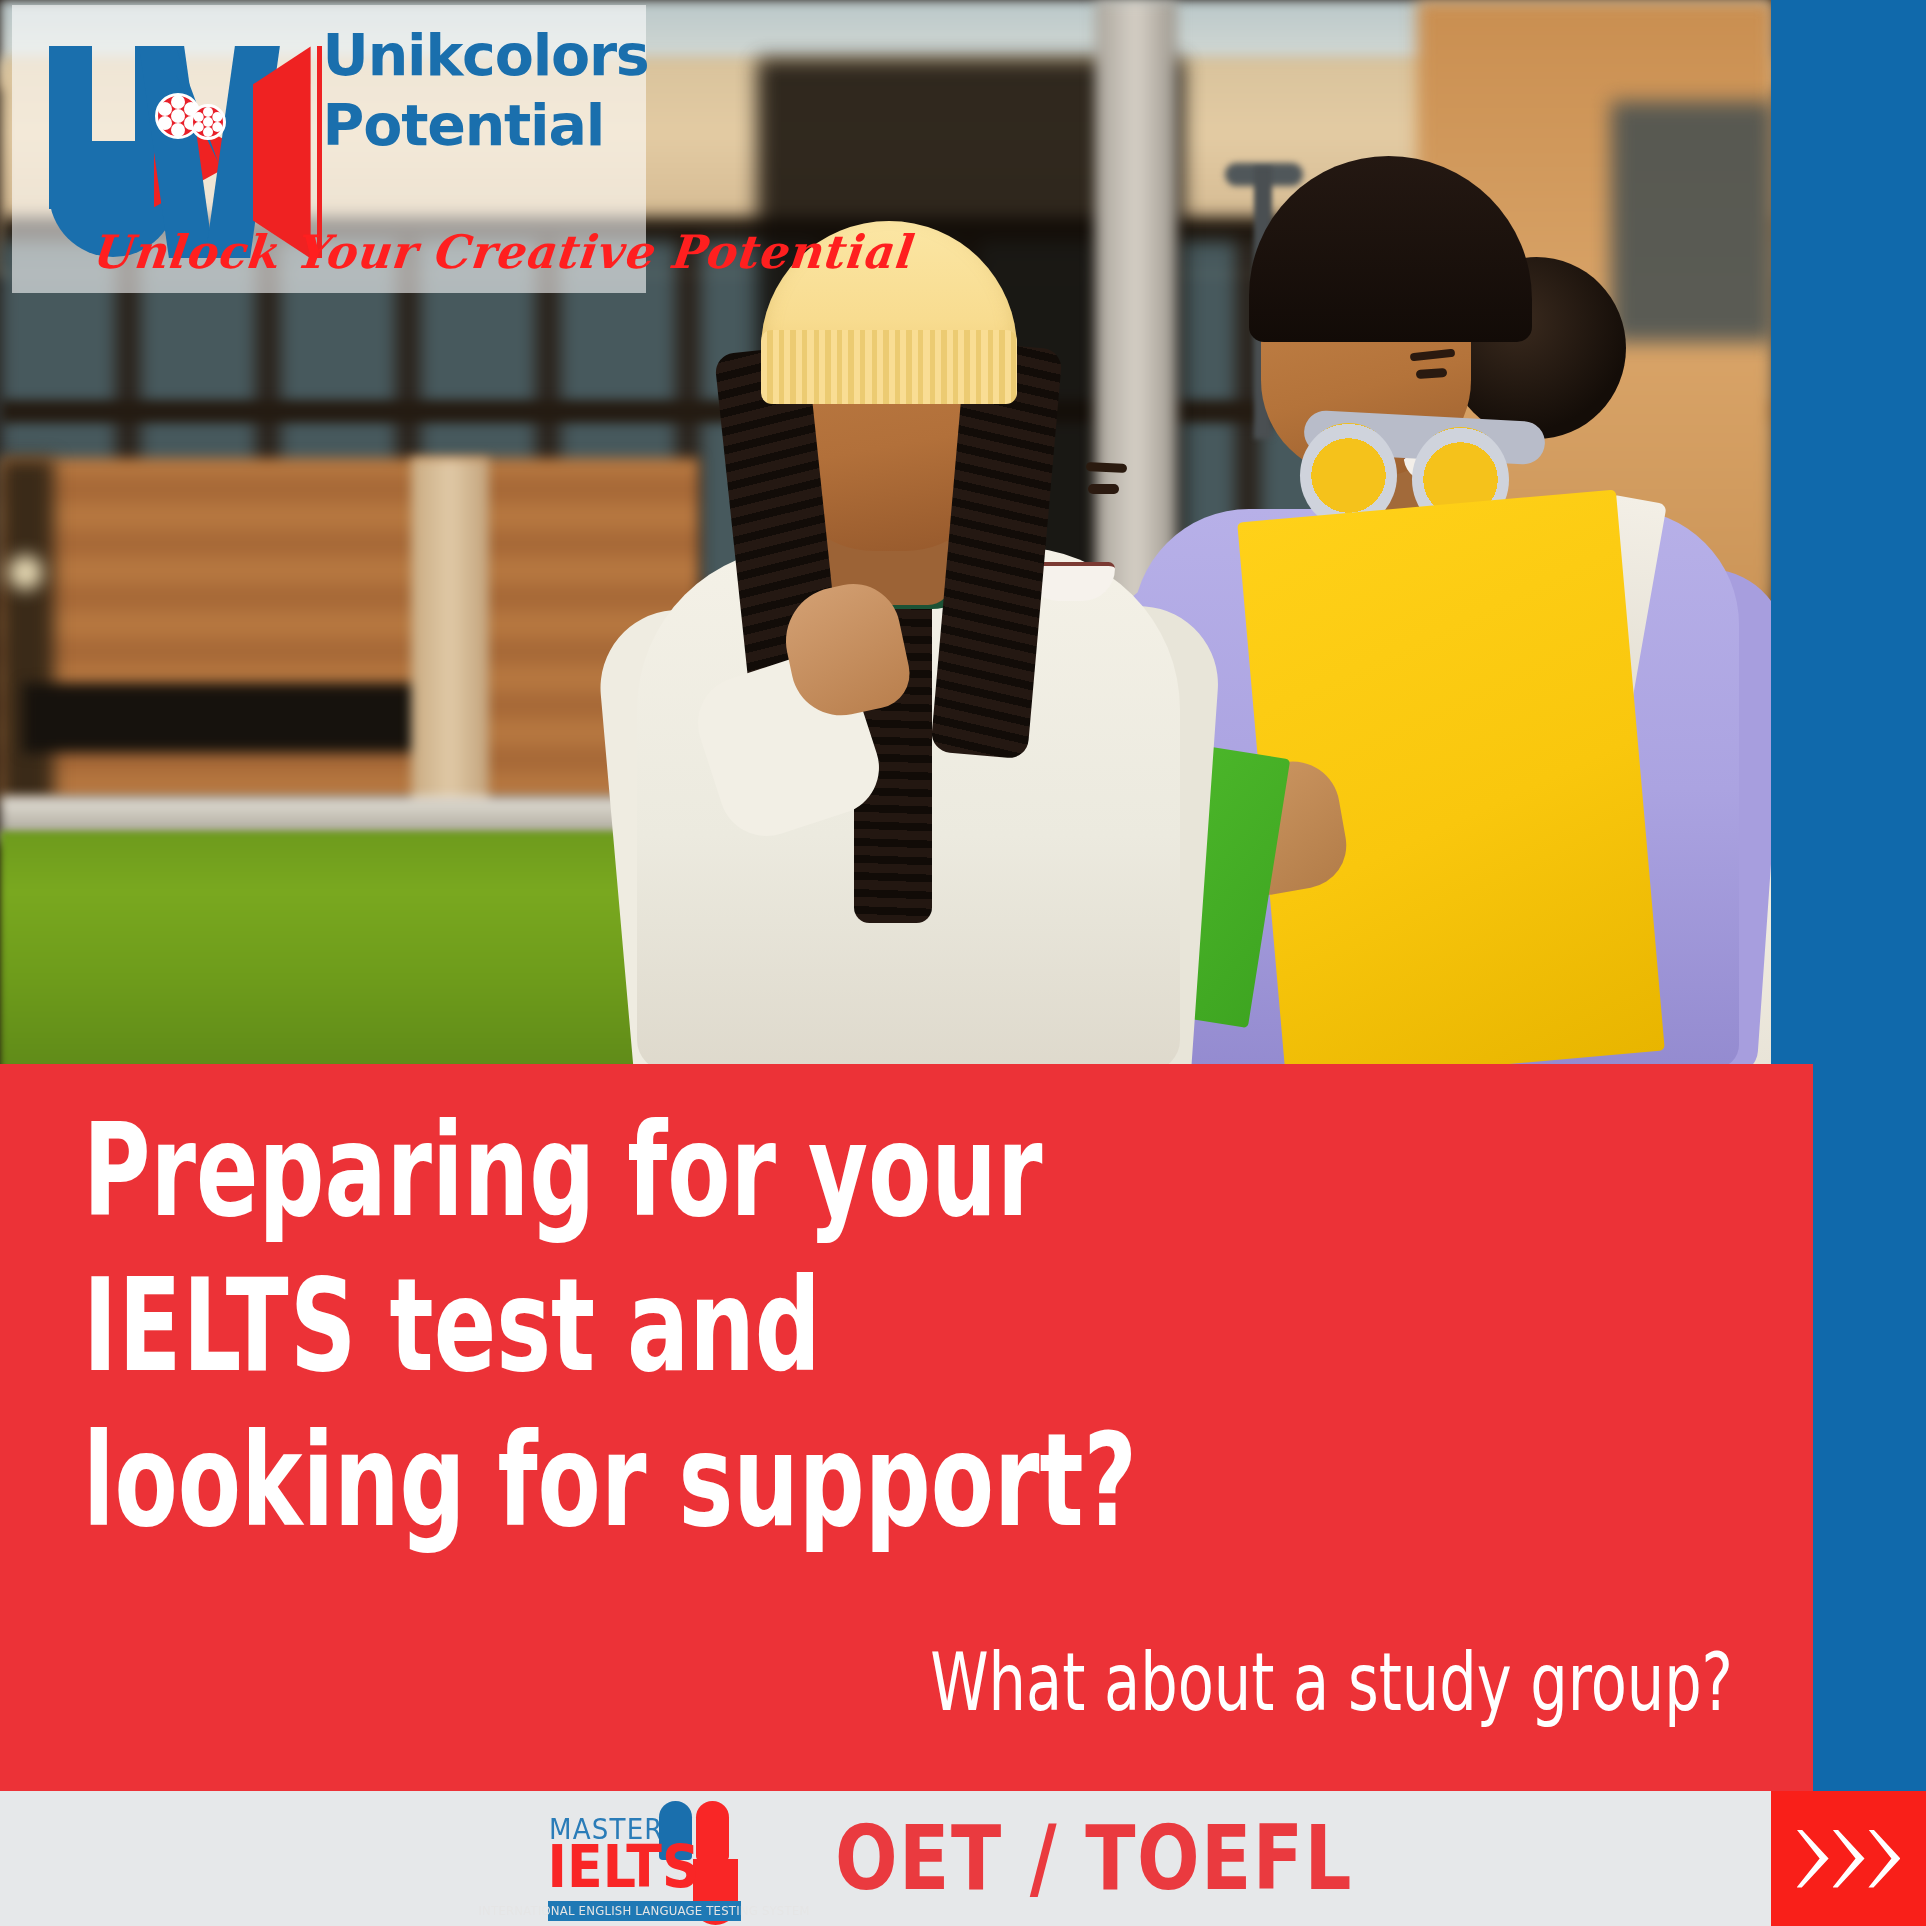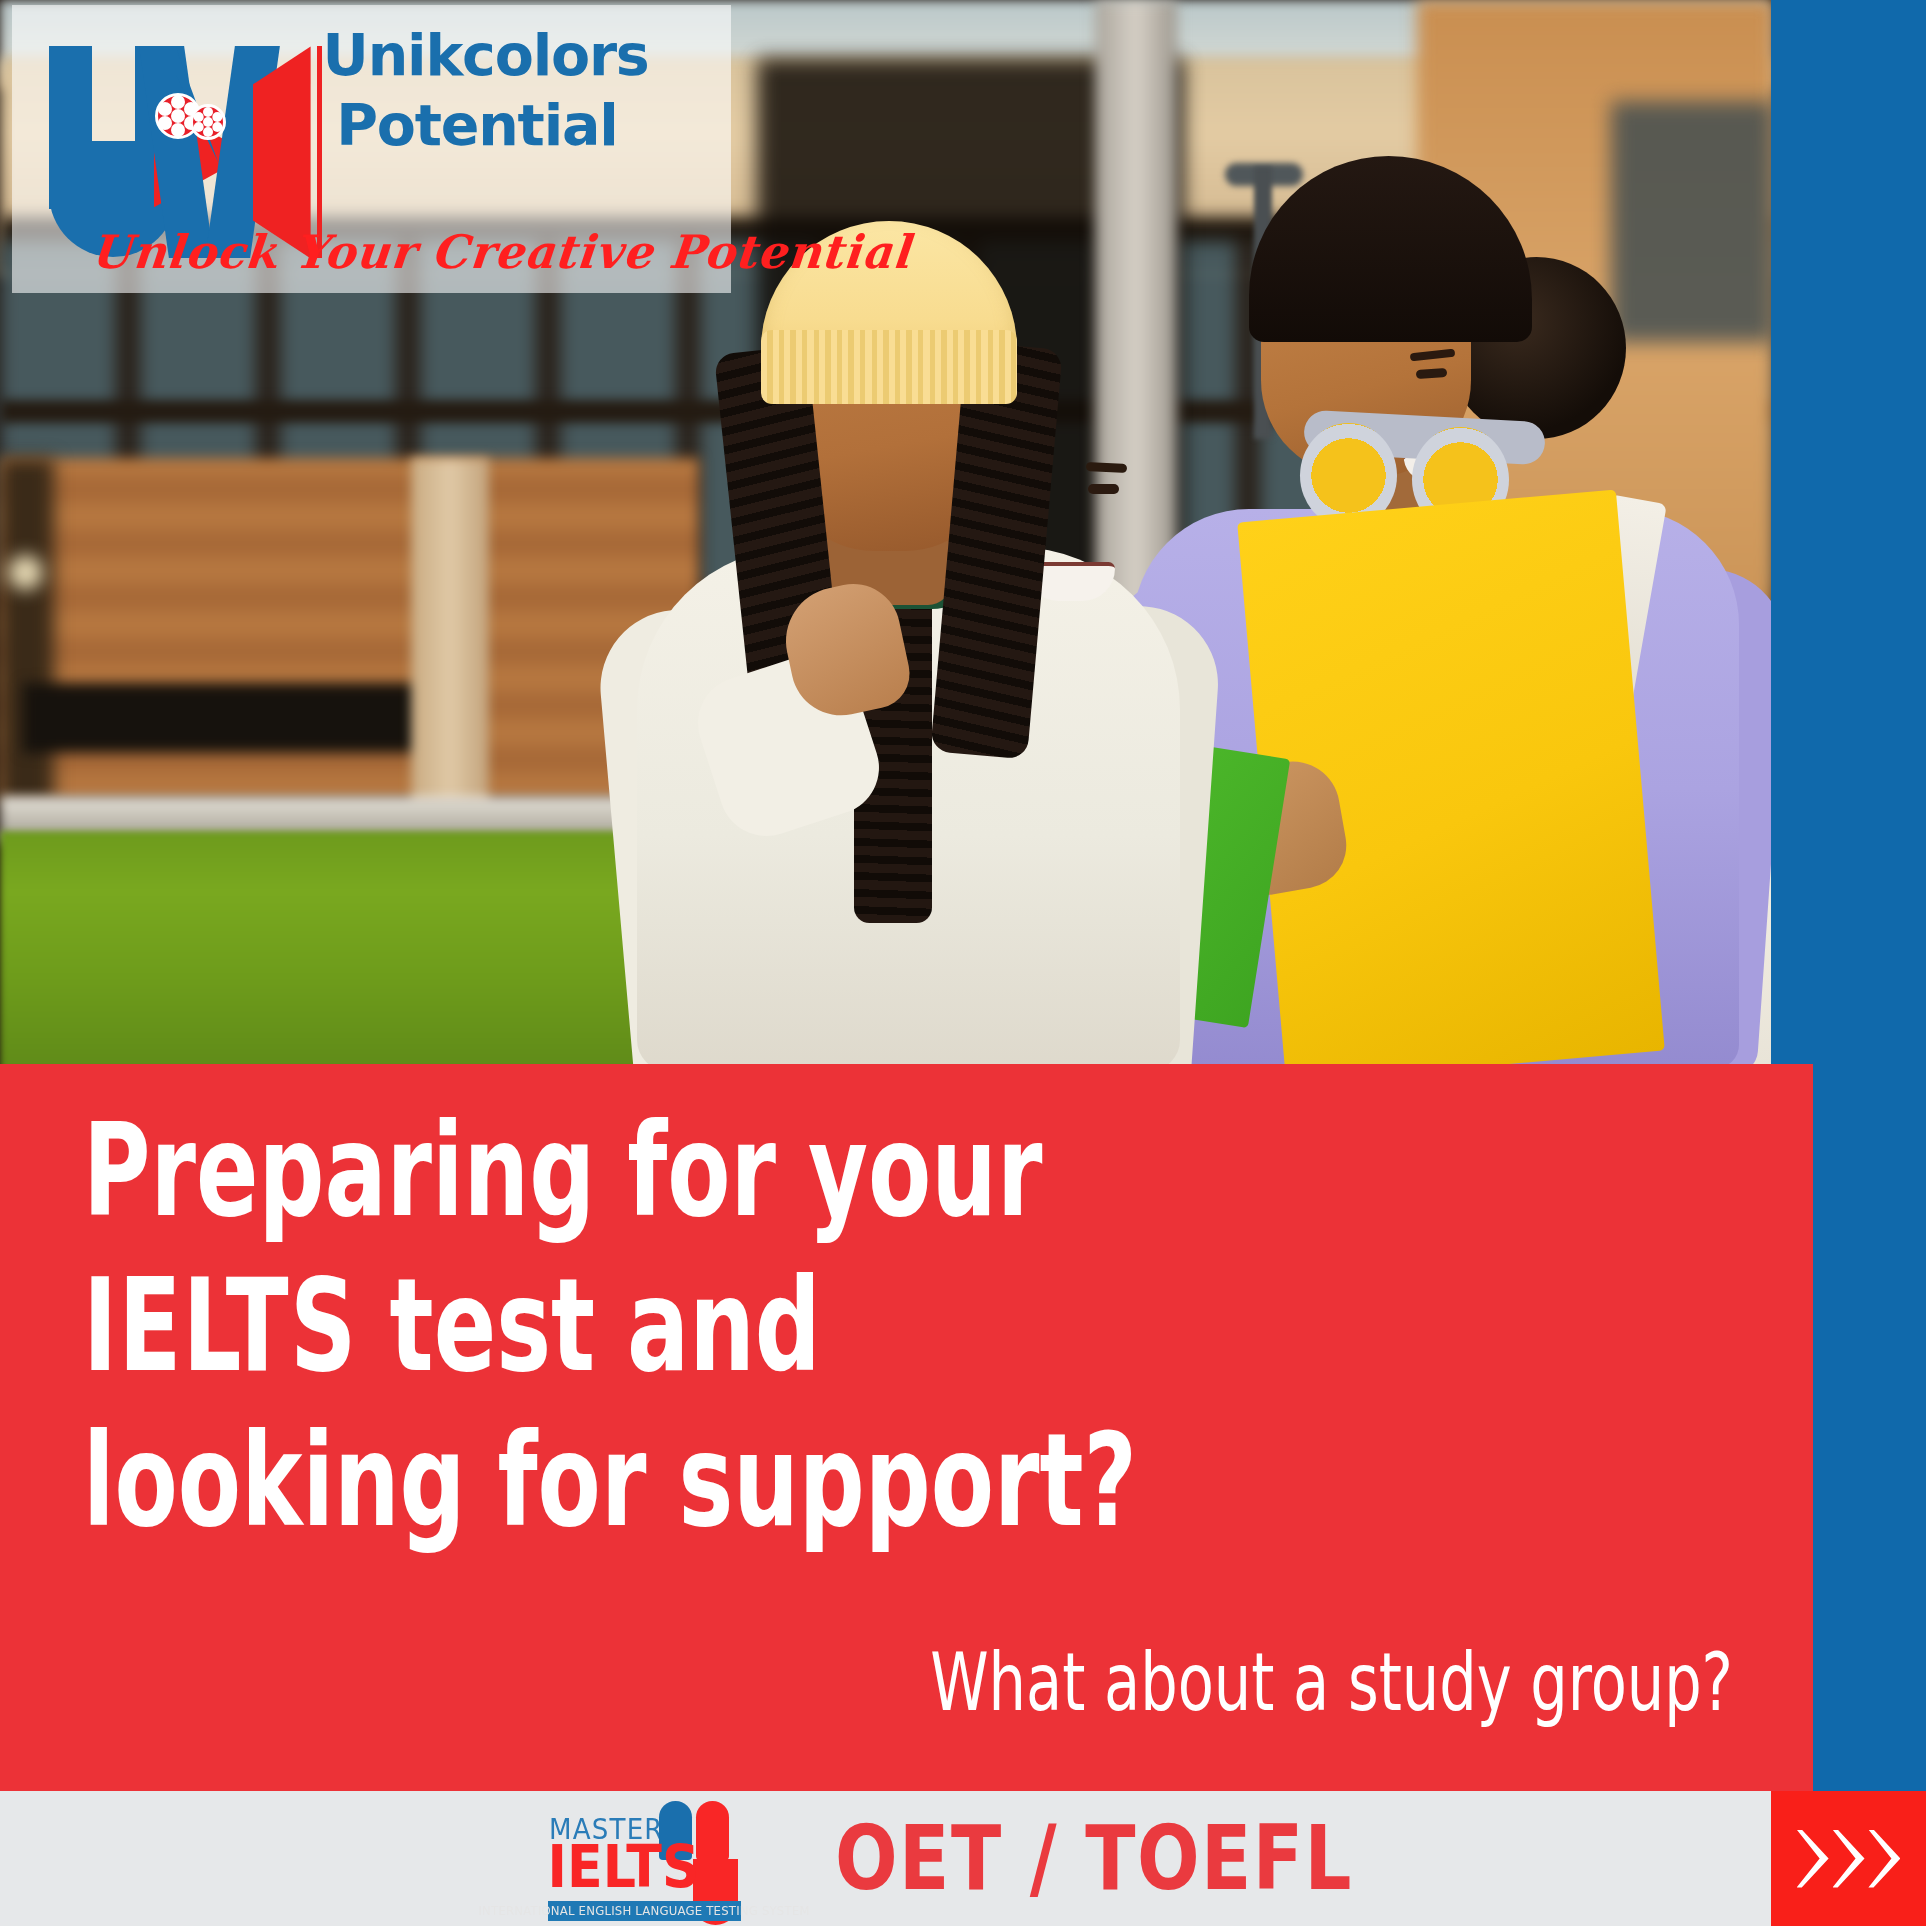--- a/index.html
+++ b/index.html
@@ -294,24 +294,23 @@
   .s2-jeans {
     position: absolute; left: 101px; top: 901px; width: 419px; height: 171px;
     background: linear-gradient(180deg,#4f6c8e,#3c5578); border-radius: 15.5px;
   }
 
   
   .logo-box {
     position: absolute;
     left: 11.6px;
     top: 5.4px;
-    width: 719px;
+    width: 634px;
     height: 288px;
     background: rgba(255,255,255,0.58);
-    text-align: right;
   }
   .logo-mark {
     position: absolute; left: 26px; top: 23px; width: 264px; height: 217px;
   }
   .logo-u-left {
     position: absolute; left: 11.6px; top: 18px; width: 43px; height: 163px;
     background: #1a6fad;
   }
   .logo-u-bowl {
     position: absolute; left: 11.6px; top: 113px; width: 128px; height: 116px;

